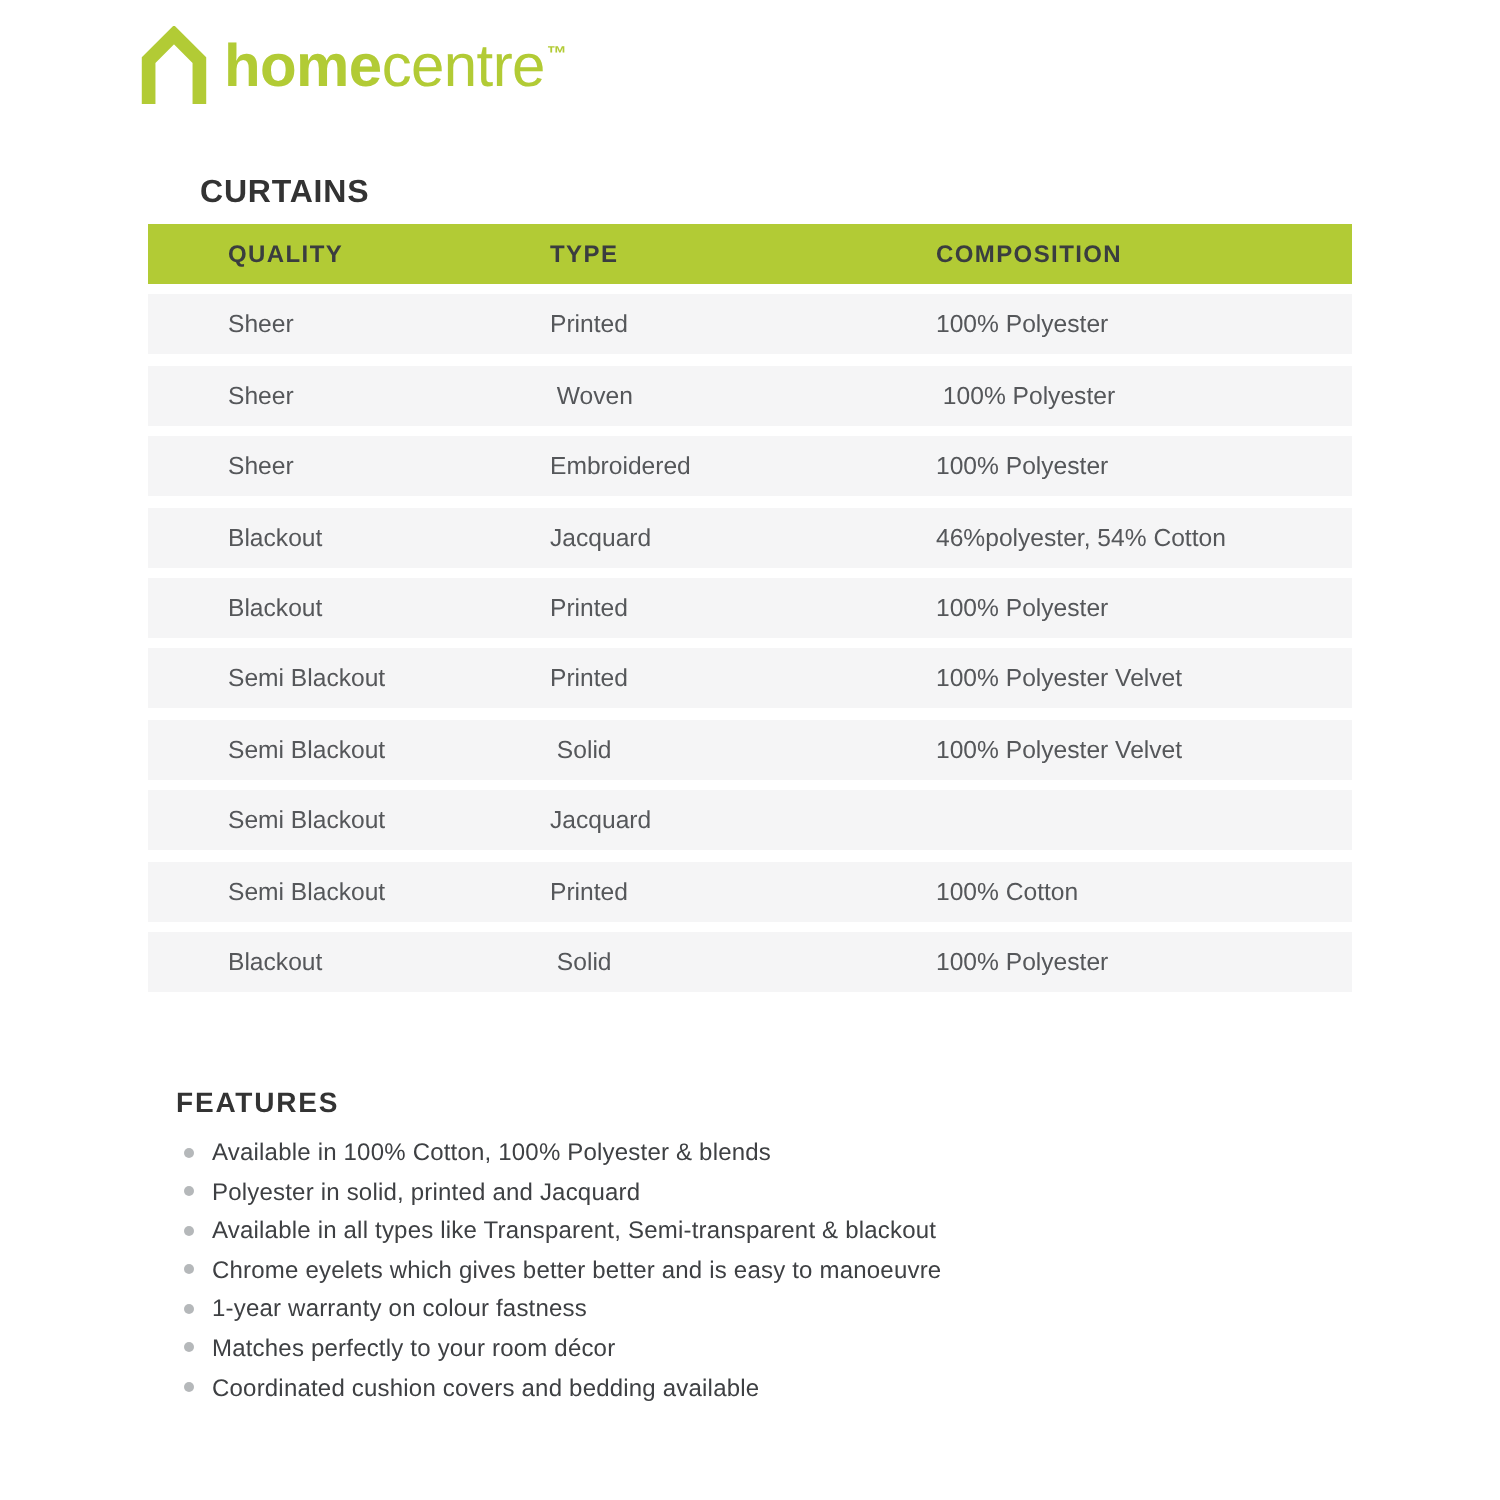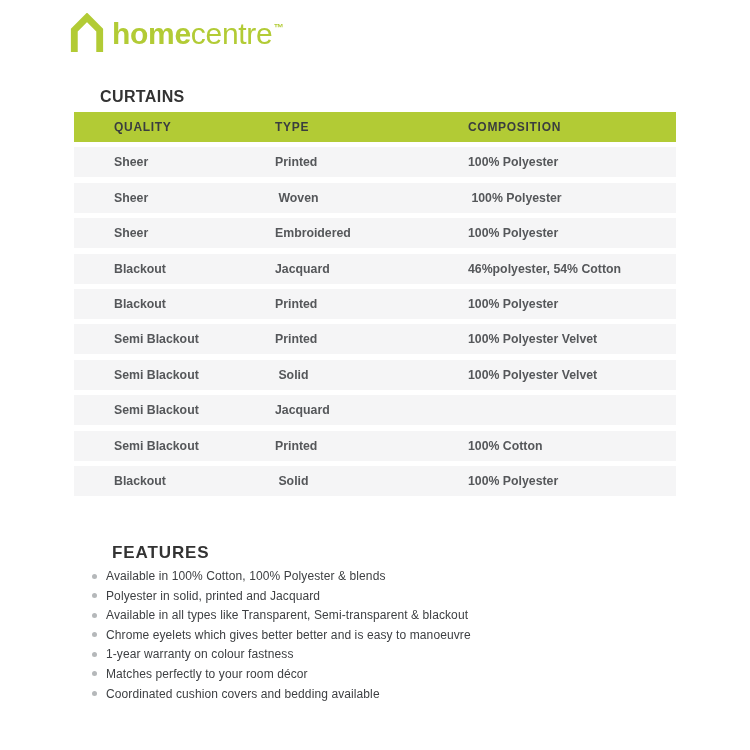--- a/index.html
+++ b/index.html
@@ -17,39 +17,39 @@
   .brand-bold { font-weight: 700; }
   .brand-light { font-weight: 400; }
   .tm { font-size: 10px; font-weight: 700; position: relative; top: -13px; margin-left: 1px; }
 
   
   .curtains-title {
     position: absolute; left: 100px; top: 88px;
     font-size: 16px; font-weight: 700; color: var(--title-text); letter-spacing: 0.4px;
   }
   .features-title {
-    position: absolute; left: 112px; top: 543px;
-    font-size: 17px; font-weight: 700; color: var(--title-text); letter-spacing: 0.9px;
+    position: absolute; left: 88px; top: 543px;
+    font-size: 14px; font-weight: 700; color: var(--title-text); letter-spacing: 0.9px;
   }
 
   
   .table { position: absolute; left: 74px; top: 112px; width: 604px; }
   .thead, .trow {
     display: grid;
     grid-template-columns: 201px 193px 1fr;
     align-items: center;
     height: 30px;
   }
   .thead { background: var(--brand-green); }
   .thead .cell {
     font-size: 12px; font-weight: 700; color: var(--header-text); letter-spacing: 0.7px;
   }
   .trow { background: var(--row-bg); margin-top: 5.4px; }
   .trow .cell { font-size: 12.3px; color: var(--cell-text); }
-  .cell { white-space: pre-wrap; overflow: hidden; font-weight: bold; }
+  .cell { white-space: pre-wrap; overflow: hidden; }
   .cell.c0 { padding-left: 40px; }
 
   
   .features { position: absolute; left: 88px; top: 566px; margin: 4px; padding: 0; list-style: none; }
   .features li { display: flex; align-items: flex-start; margin-bottom: 7.6px; line-height: 12px; }
   .bullet {
     width: 5px; height: 5px; border-radius: 50%;
     background: var(--bullet-gray);
     margin: 3.5px 9px 0 0; flex: 0 0 auto;
   }

